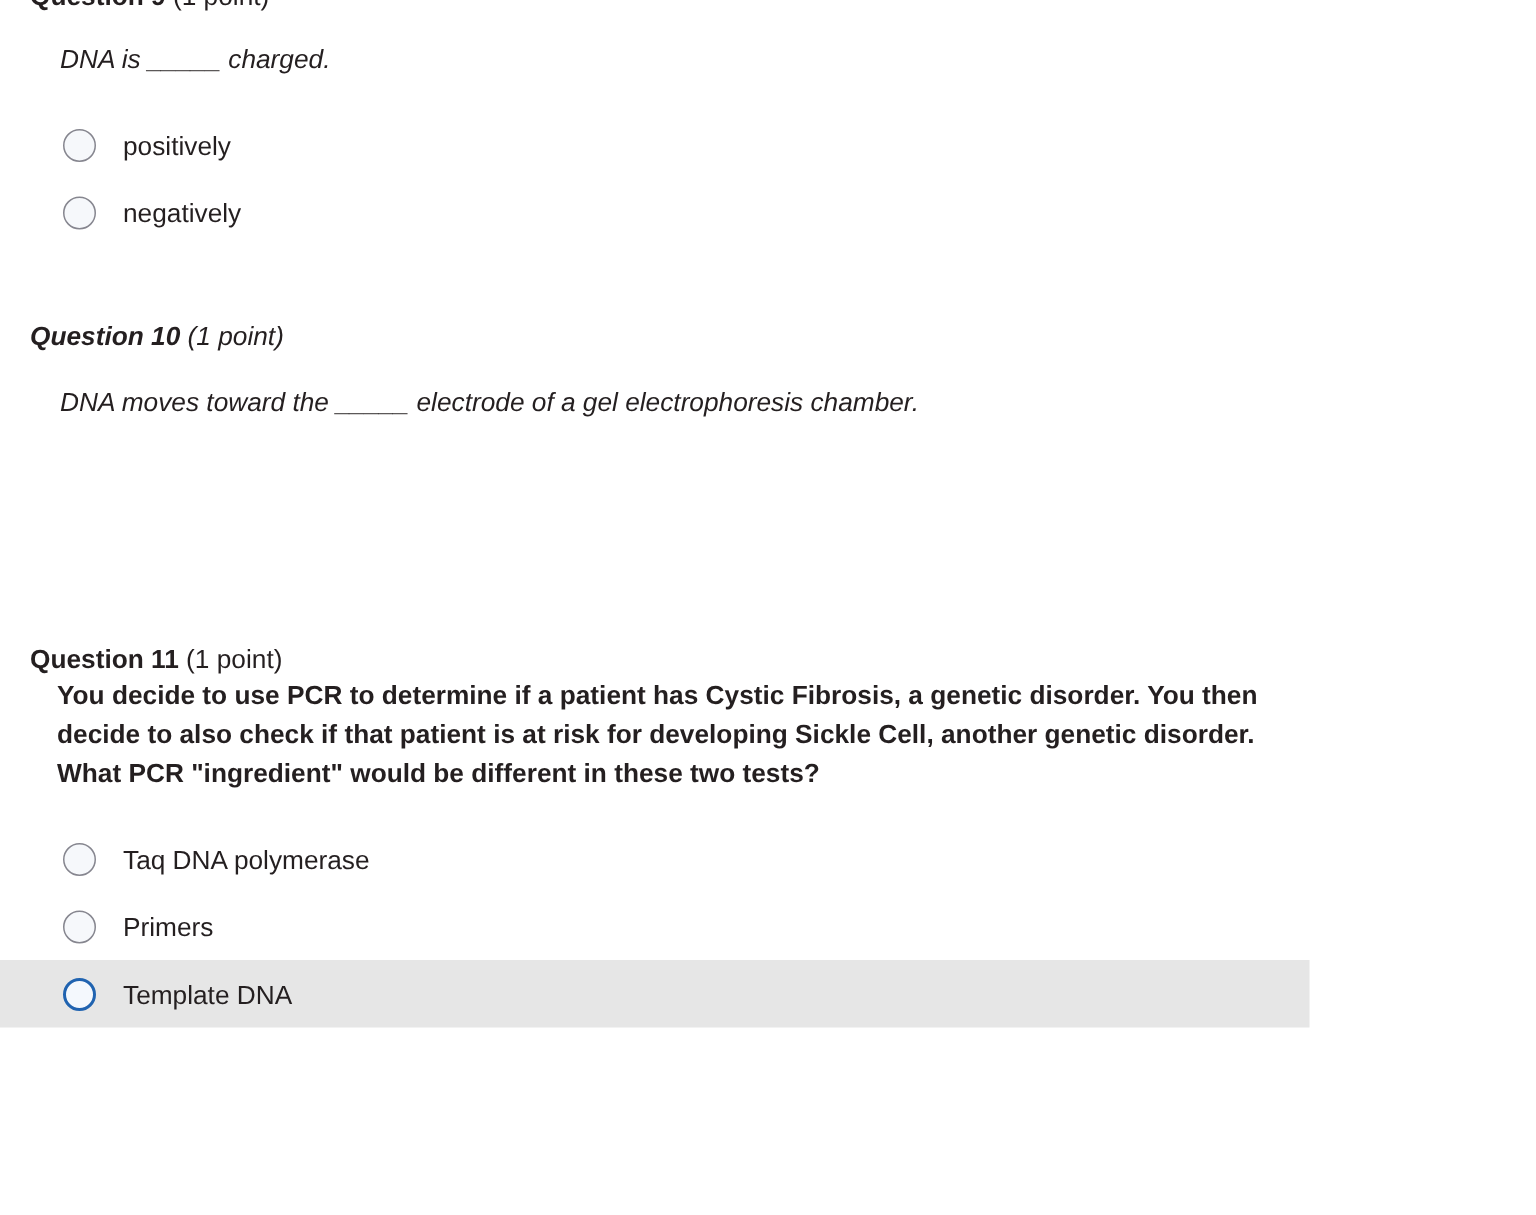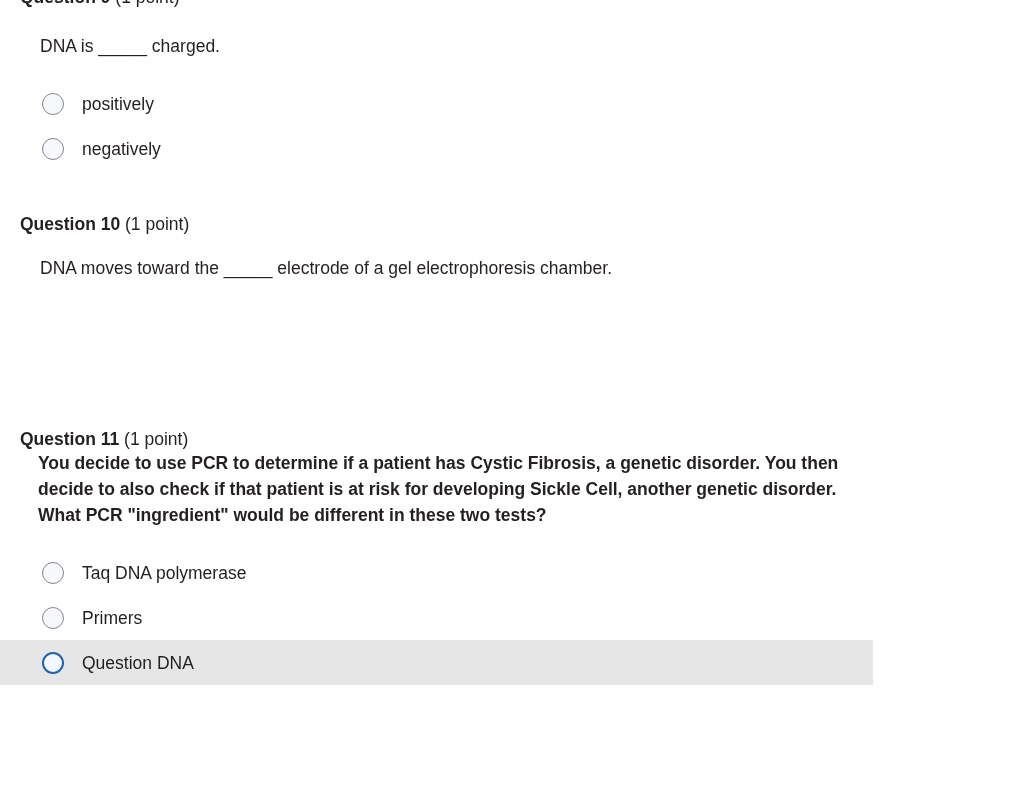--- a/index.html
+++ b/index.html
@@ -90,24 +90,24 @@
   .option-label {
     margin-left: 18px;
     font-size: 17.5px;
     line-height: 22px;
     color: #241f20;
     white-space: nowrap;
   }
 
   
   #q9  { position: absolute; top: -14px;  left: 0; width: 100%; }
-  #q9 .q-body   { margin-top: 25px; }
+  #q9 .q-body   { margin-top: 18px; font-style: italic; }
   #q9 .options  { margin-top: 22px; }
 
-  #q10 { position: absolute; top: 213px; left: 0; width: 100%; }
+  #q10 { position: absolute; top: 213px; left: 0; width: 100%; font-style: italic; }
   #q10 .q-body  { margin-top: 20px; }
   #q10 .options { margin-top: 22px; }
 
   #q11 { position: absolute; top: 428px; left: 0; width: 100%; }
   #q11 .q-body  { }
   #q11 .options { margin-top: 22px; }
 </style>
 </head>
 <body>
 
@@ -150,18 +150,18 @@
       <div class="option-row">
         <span class="radio"></span>
         <span class="option-label">Taq DNA polymerase</span>
       </div>
       <div class="option-row">
         <span class="radio"></span>
         <span class="option-label">Primers</span>
       </div>
       <div class="option-row highlighted">
         <span class="radio focused"></span>
-        <span class="option-label">Question DNA</span>
+        <span class="option-label">Template DNA</span>
       </div>
     </div>
   </div>
 
 </div>
 
 </body></html>

